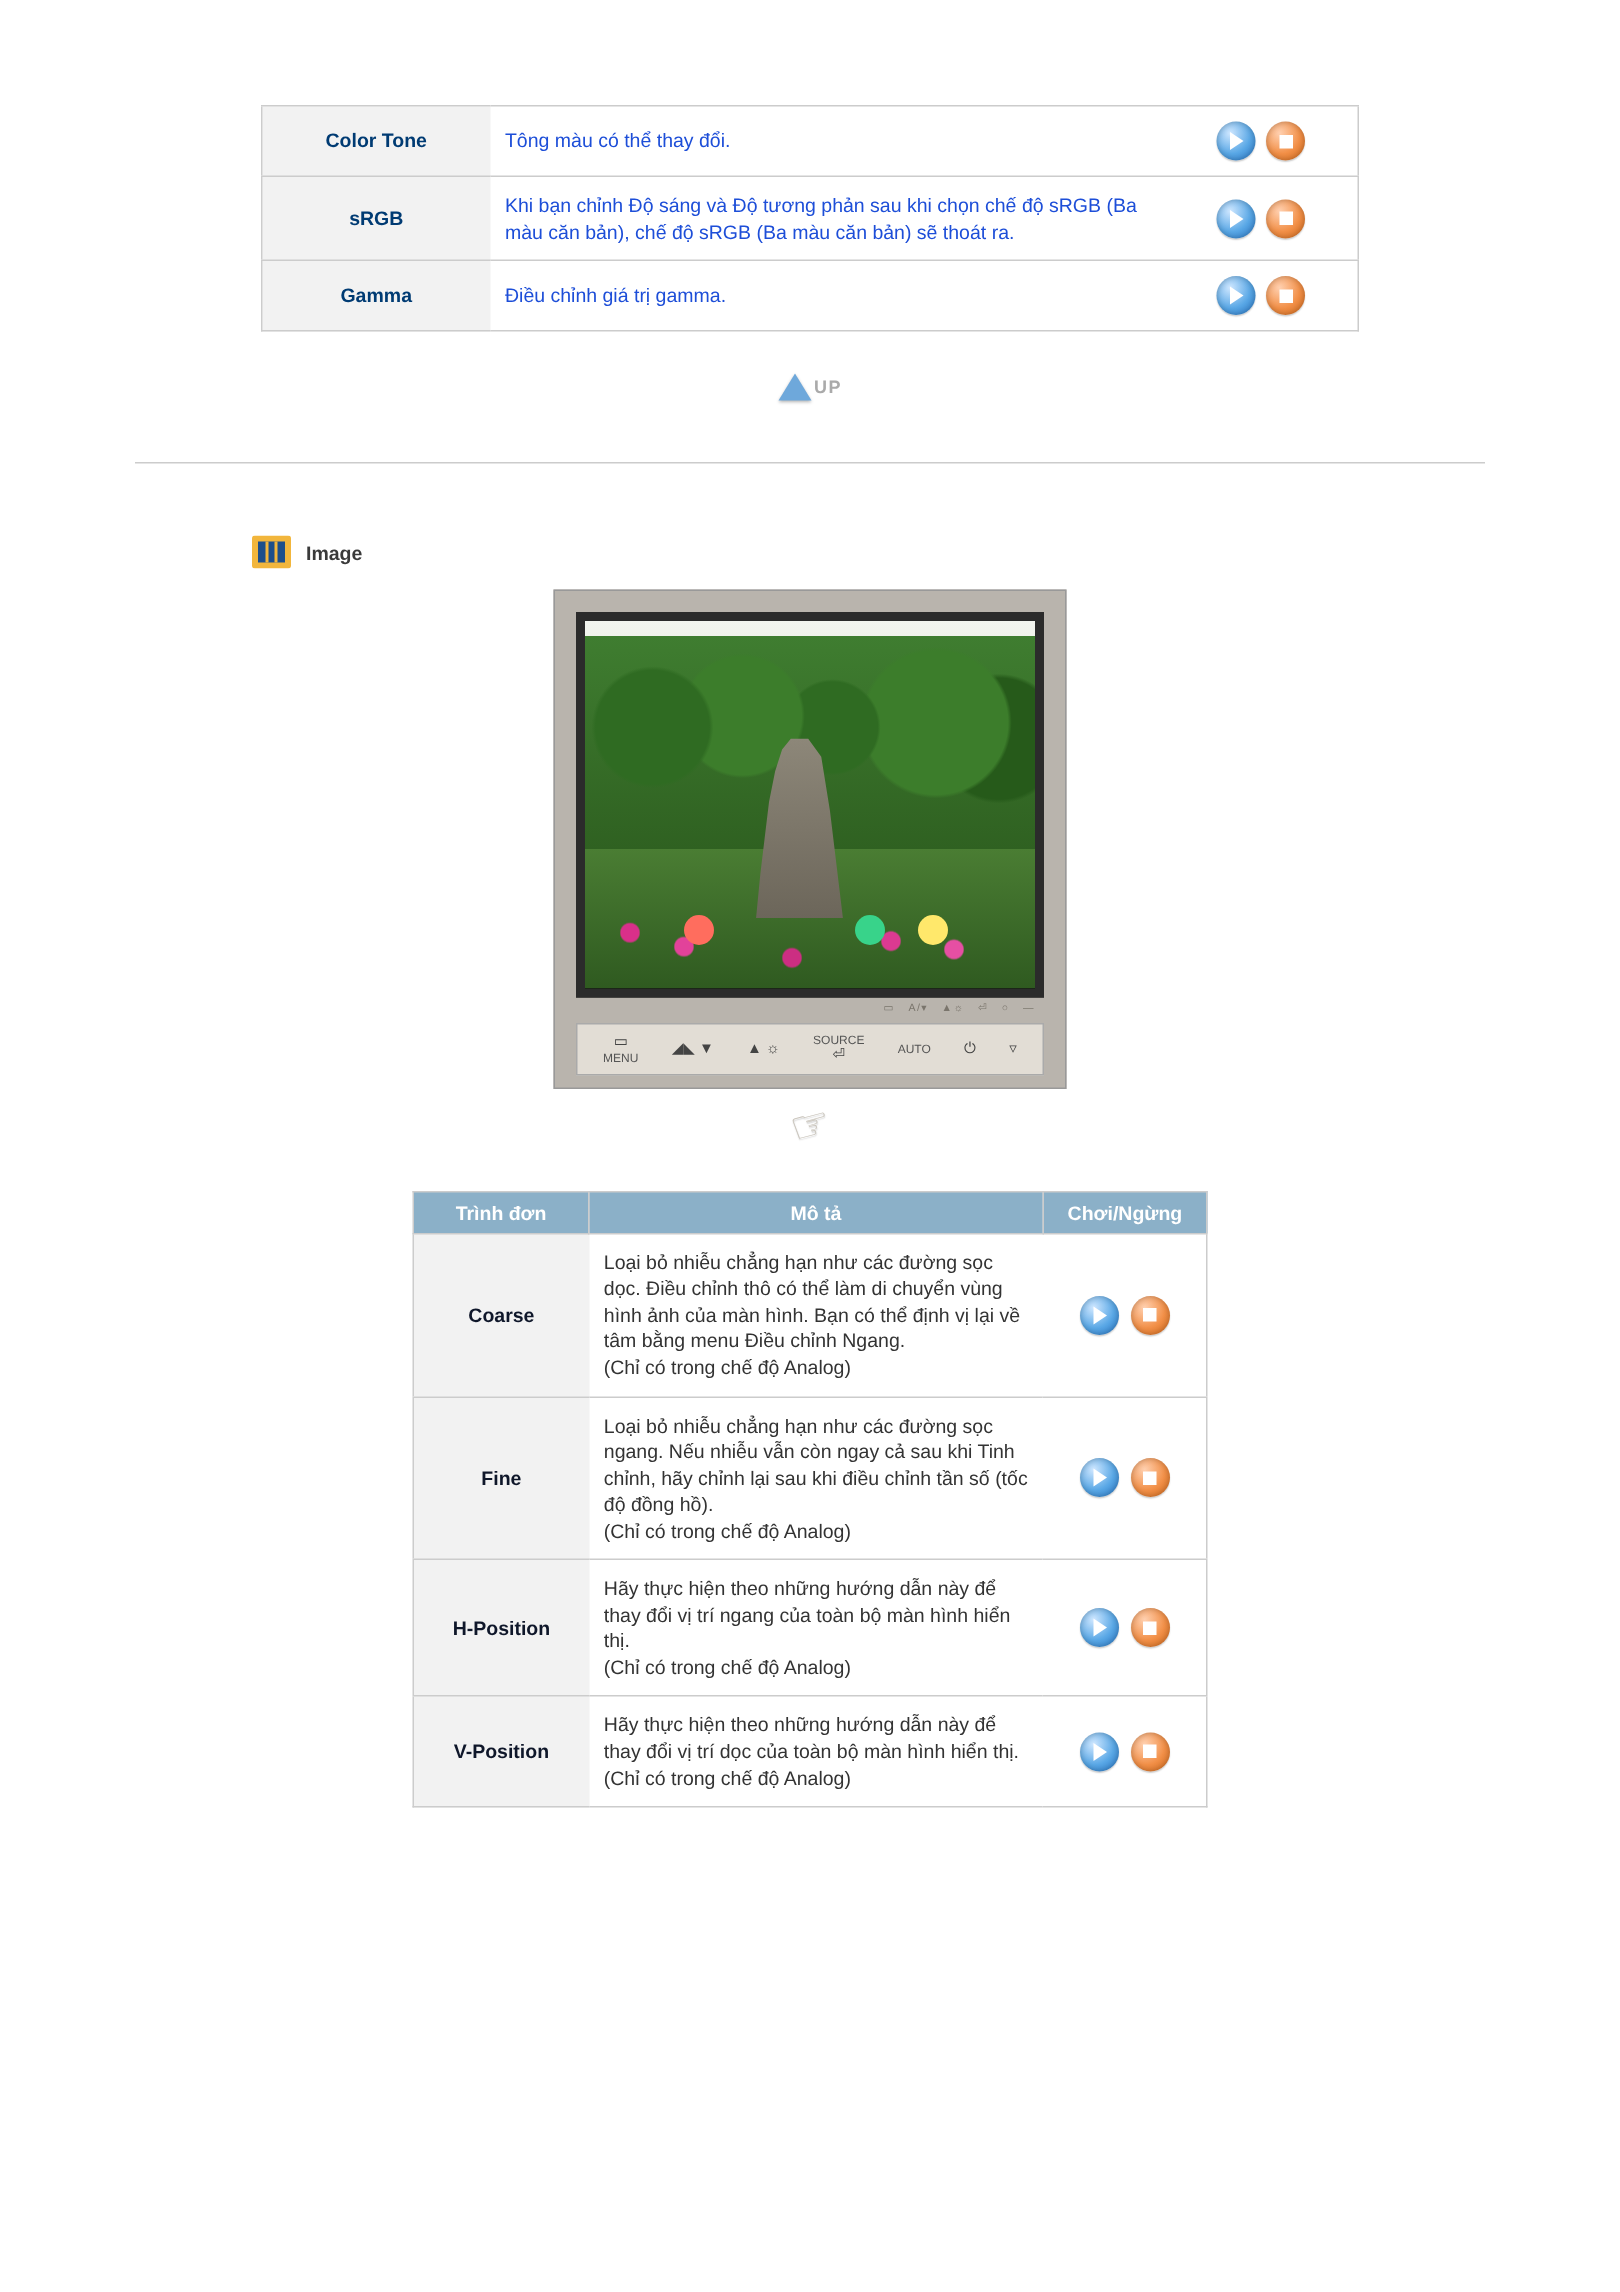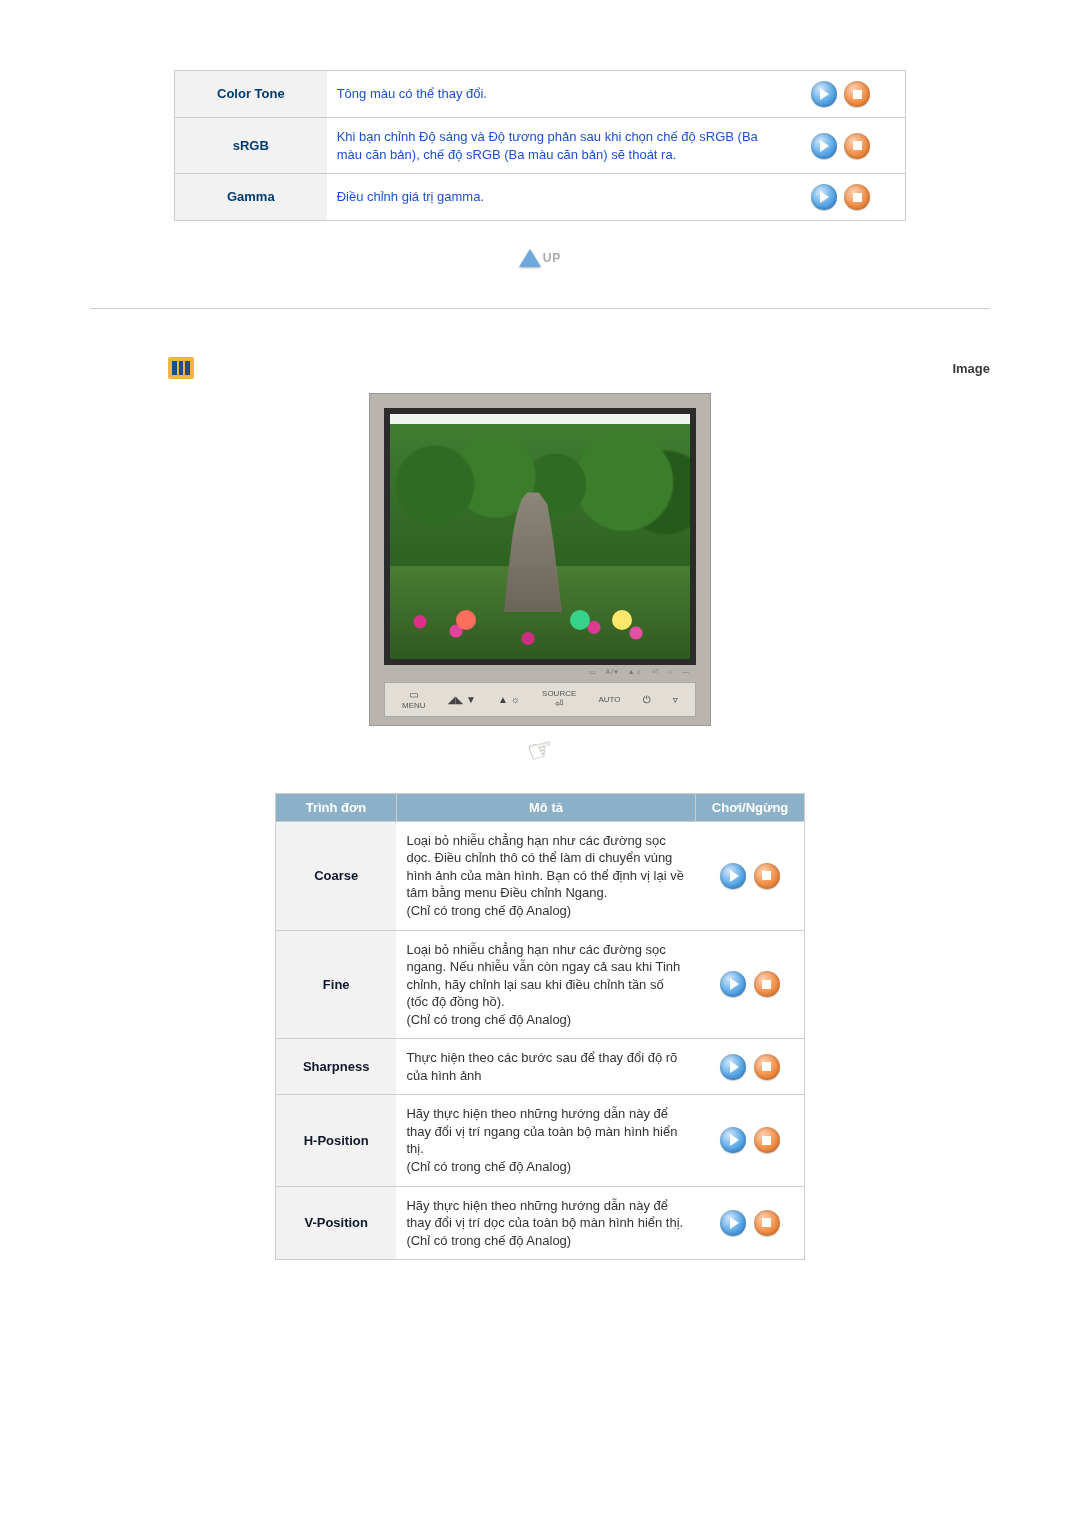--- a/index.html
+++ b/index.html
@@ -101,21 +101,20 @@
   .divider {
     border: 0;
     border-top: 1px solid #ccc;
     margin: 0 0 48px;
   }
   .section-header {
     display: flex;
     align-items: center;
     gap: 10px;
     margin: 0 0 14px 78px;
-    justify-content: space-between;
   }
   .section-icon {
     width: 26px;
     height: 22px;
     display: inline-flex;
   }
   .section-title {
     font-weight: bold;
     color: #3a3a3a;
   }
@@ -370,32 +369,20 @@
         <td class="actions">
           <span class="icon-btn icon-play">
               <span class="tri"></span>
             </span>
           <span class="icon-btn icon-stop">
               <span class="sq"></span>
             </span>
         </td>
       </tr>
       <tr>
-        <td class="label">Sharpness</td>
-        <td class="desc" style="white-space:pre-line">Thực hiện theo các bước sau để thay đổi độ rõ của hình ảnh</td>
-        <td class="actions">
-          <span class="icon-btn icon-play">
-              <span class="tri"></span>
-            </span>
-          <span class="icon-btn icon-stop">
-              <span class="sq"></span>
-            </span>
-        </td>
-      </tr>
-      <tr>
         <td class="label">H-Position</td>
         <td class="desc" style="white-space:pre-line">Hãy thực hiện theo những hướng dẫn này để thay đổi vị trí ngang của toàn bộ màn hình hiển thị.
 (Chỉ có trong chế độ Analog)</td>
         <td class="actions">
           <span class="icon-btn icon-play">
               <span class="tri"></span>
             </span>
           <span class="icon-btn icon-stop">
               <span class="sq"></span>
             </span>

